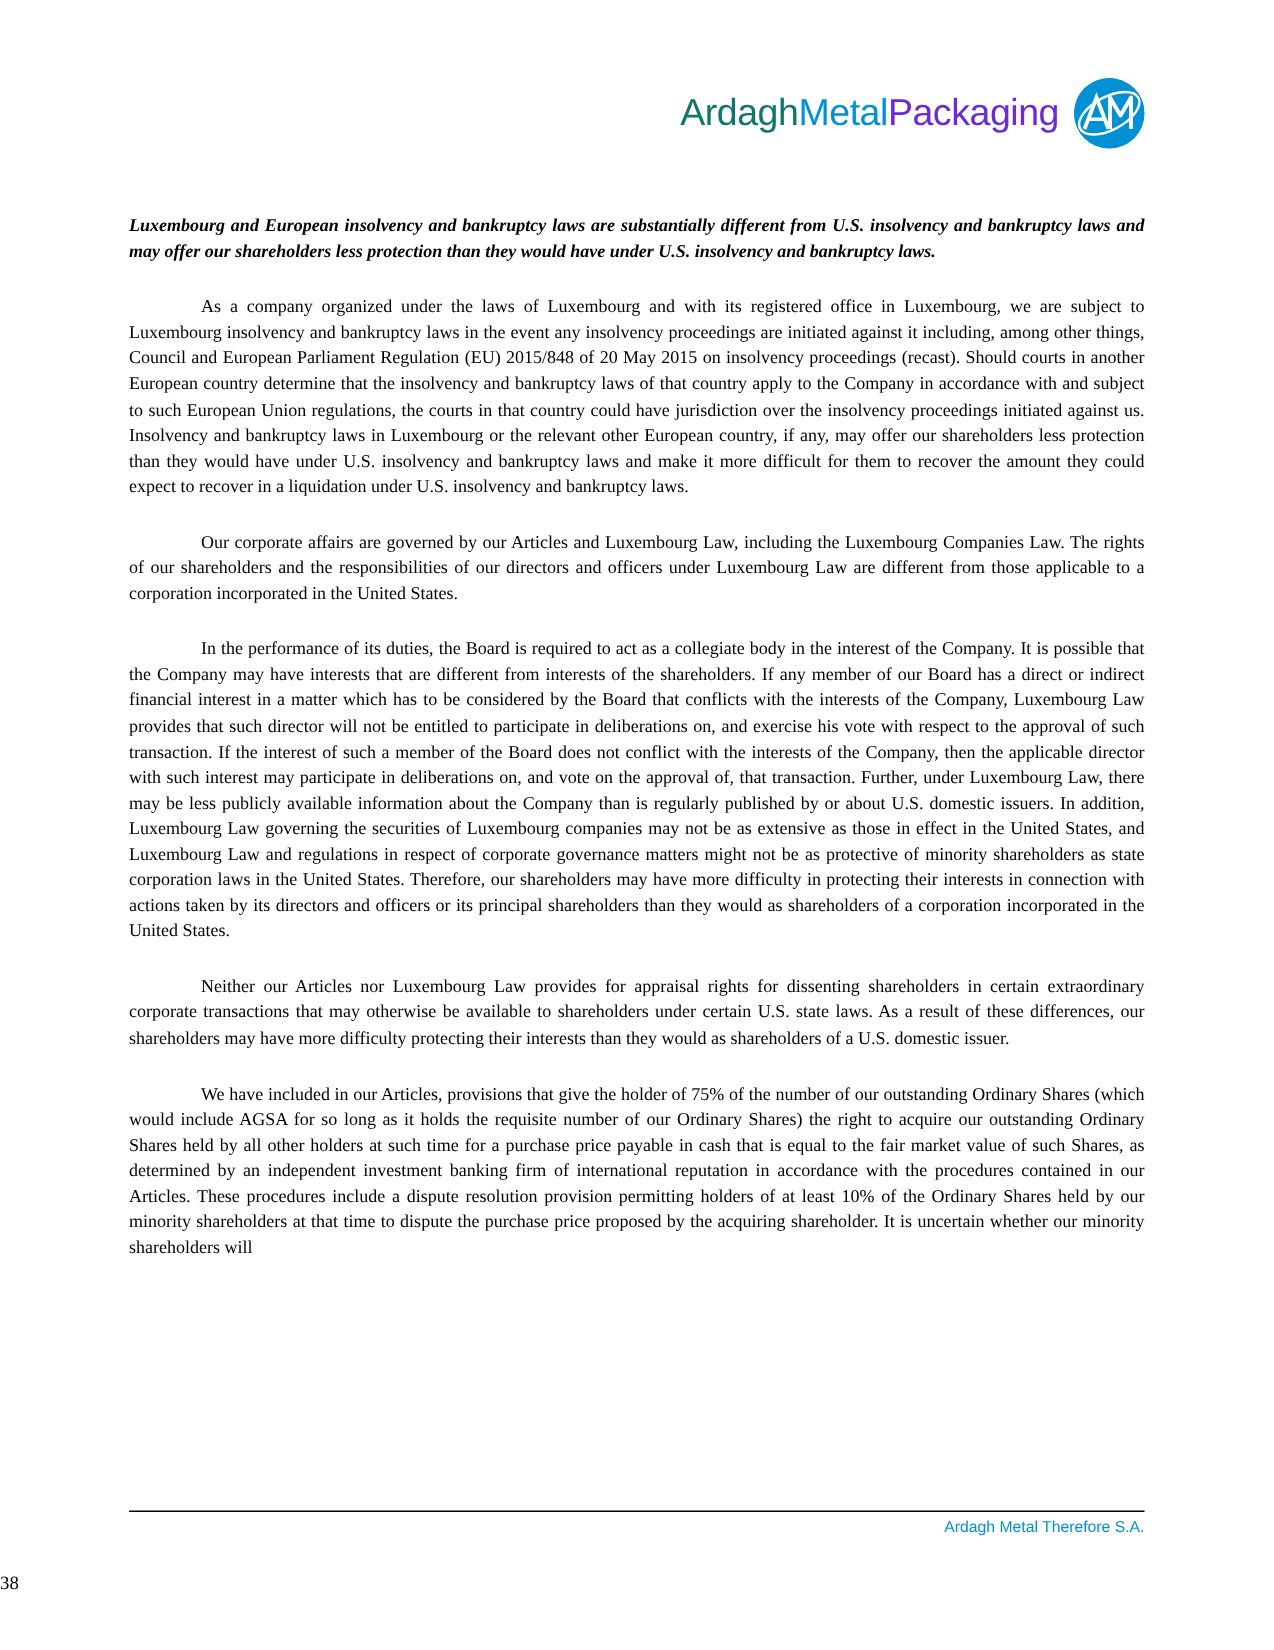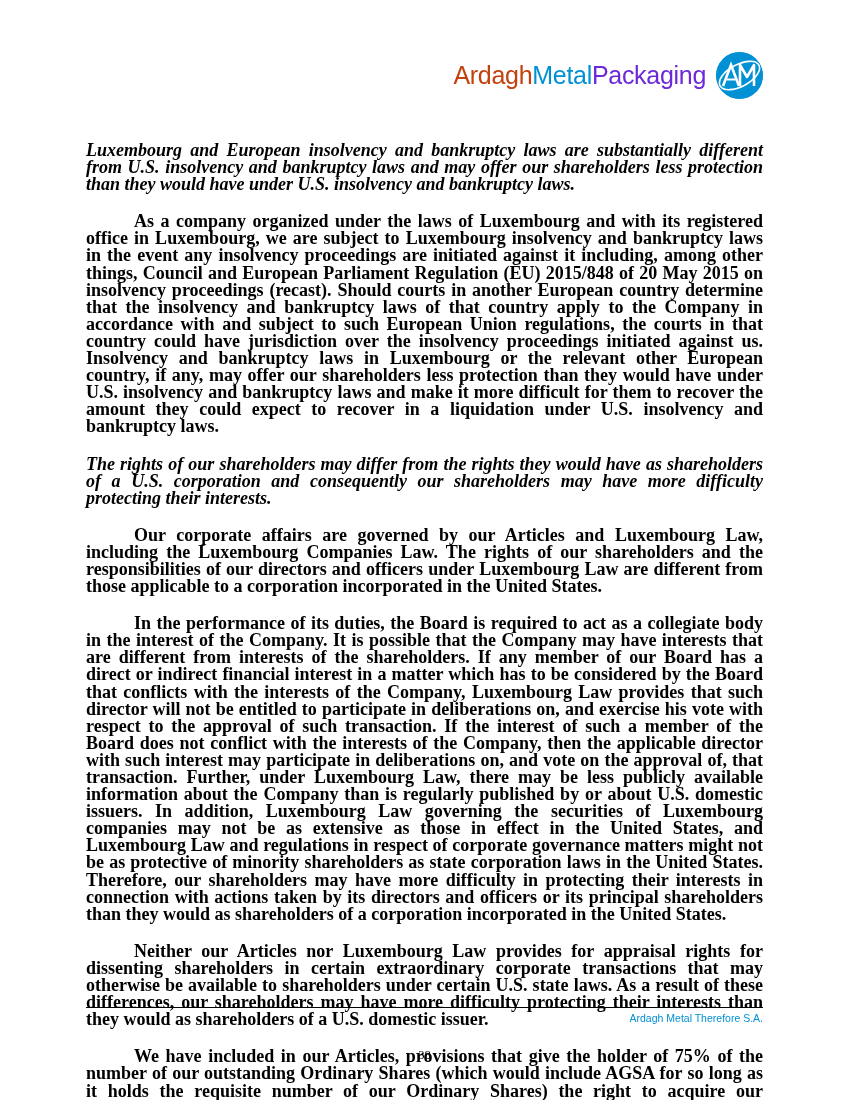--- a/index.html
+++ b/index.html
@@ -30,21 +30,21 @@
     display: flex;
     align-items: center;
     gap: 10px;
   }
   .logo-text {
     font-family: "Liberation Sans", sans-serif;
     font-size: 25px;
     letter-spacing: -0.3px;
     white-space: nowrap;
   }
-  .logo-text .ardagh { color: #c2410c; }
+  .logo-text .ardagh { color: #0f766e; }
   .logo-text .metal { color: #0090d4; text-align: right; }
   .logo-text .packaging { color: #6d28d9; }
 
   .logo-mark {
     width: 47px;
     height: 47px;
     border-radius: 50%;
     background: #0090d4;
     position: relative;
     display: flex;
@@ -56,33 +56,32 @@
 
   
   .content {
     position: absolute;
     left: 86px;
     top: 142px;
     width: 677px;
   }
   p {
     margin: 0 0 0 0;
-    font-size: 18px;
+    font-size: 12px;
     line-height: 17.1px;
     text-align: justify;
     text-justify: inter-word;
   }
   p.heading {
     font-weight: bold;
     font-style: italic;
     margin-bottom: 20px;
   }
   p.body {
     margin-bottom: 20px;
-    font-weight: bold;
   }
   p.body .indent {
     display: inline-block;
     width: 48px;
   }
 
   
   .footer-rule {
     position: absolute;
     left: 86px;
@@ -96,21 +95,20 @@
     top: 1012px;
     font-family: "Liberation Sans", sans-serif;
     font-size: 10.5px;
     color: #0090d4;
   }
   .page-number {
     position: absolute;
     left: 0;
     right: 0;
     top: 1048px;
-    text-align: center;
     font-size: 12.5px;
   }
 </style>
 </head>
 <body>
 
 <div class="page">
 
   <div class="header">
     <div class="logo-text">
@@ -123,21 +121,20 @@
         <path d="M10.5 27.5 L19.5 27.5" fill="none" stroke="#ffffff" stroke-width="2.2"></path>
         <path d="M24 34 L24 13 L31 25 L38 13 L38 34" fill="none" stroke="#ffffff" stroke-width="2.6" stroke-linejoin="round"></path>
         <ellipse cx="23.5" cy="23.5" rx="22" ry="11" fill="none" stroke="#ffffff" stroke-width="1.6" transform="rotate(-28 23.5 23.5)"></ellipse>
       </svg>
     </div>
   </div>
 
   <div class="content">
     <p class="heading">Luxembourg and European insolvency and bankruptcy laws are substantially different from U.S. insolvency and bankruptcy laws and may offer our shareholders less protection than they would have under U.S. insolvency and bankruptcy laws.</p>
     <p class="body"><span class="indent"></span><span>As a company organized under the laws of Luxembourg and with its registered office in Luxembourg, we are subject to Luxembourg insolvency and bankruptcy laws in the event any insolvency proceedings are initiated against it including, among other things, Council and European Parliament Regulation (EU) 2015/848 of 20 May 2015 on insolvency proceedings (recast). Should courts in another European country determine that the insolvency and bankruptcy laws of that country apply to the Company in accordance with and subject to such European Union regulations, the courts in that country could have jurisdiction over the insolvency proceedings initiated against us. Insolvency and bankruptcy laws in Luxembourg or the relevant other European country, if any, may offer our shareholders less protection than they would have under U.S. insolvency and bankruptcy laws and make it more difficult for them to recover the amount they could expect to recover in a liquidation under U.S. insolvency and bankruptcy laws.</span></p>
-    <p class="heading">The rights of our shareholders may differ from the rights they would have as shareholders of a U.S. corporation and consequently our shareholders may have more difficulty protecting their interests.</p>
     <p class="body"><span class="indent"></span><span>Our corporate affairs are governed by our Articles and Luxembourg Law, including the Luxembourg Companies Law. The rights of our shareholders and the responsibilities of our directors and officers under Luxembourg Law are different from those applicable to a corporation incorporated in the United States.</span></p>
     <p class="body"><span class="indent"></span><span>In the performance of its duties, the Board is required to act as a collegiate body in the interest of the Company. It is possible that the Company may have interests that are different from interests of the shareholders. If any member of our Board has a direct or indirect financial interest in a matter which has to be considered by the Board that conflicts with the interests of the Company, Luxembourg Law provides that such director will not be entitled to participate in deliberations on, and exercise his vote with respect to the approval of such transaction. If the interest of such a member of the Board does not conflict with the interests of the Company, then the applicable director with such interest may participate in deliberations on, and vote on the approval of, that transaction. Further, under Luxembourg Law, there may be less publicly available information about the Company than is regularly published by or about U.S. domestic issuers. In addition, Luxembourg Law governing the securities of Luxembourg companies may not be as extensive as those in effect in the United States, and Luxembourg Law and regulations in respect of corporate governance matters might not be as protective of minority shareholders as state corporation laws in the United States. Therefore, our shareholders may have more difficulty in protecting their interests in connection with actions taken by its directors and officers or its principal shareholders than they would as shareholders of a corporation incorporated in the United States.</span></p>
     <p class="body"><span class="indent"></span><span>Neither our Articles nor Luxembourg Law provides for appraisal rights for dissenting shareholders in certain extraordinary corporate transactions that may otherwise be available to shareholders under certain U.S. state laws. As a result of these differences, our shareholders may have more difficulty protecting their interests than they would as shareholders of a U.S. domestic issuer.</span></p>
     <p class="body"><span class="indent"></span><span>We have included in our Articles, provisions that give the holder of 75% of the number of our outstanding Ordinary Shares (which would include AGSA for so long as it holds the requisite number of our Ordinary Shares) the right to acquire our outstanding Ordinary Shares held by all other holders at such time for a purchase price payable in cash that is equal to the fair market value of such Shares, as determined by an independent investment banking firm of international reputation in accordance with the procedures contained in our Articles. These procedures include a dispute resolution provision permitting holders of at least 10% of the Ordinary Shares held by our minority shareholders at that time to dispute the purchase price proposed by the acquiring shareholder. It is uncertain whether our minority shareholders will</span></p>
   </div>
 
   <div class="footer-rule"></div>
   <div class="footer-note">Ardagh Metal Therefore S.A.</div>
   <div class="page-number">38</div>
 

